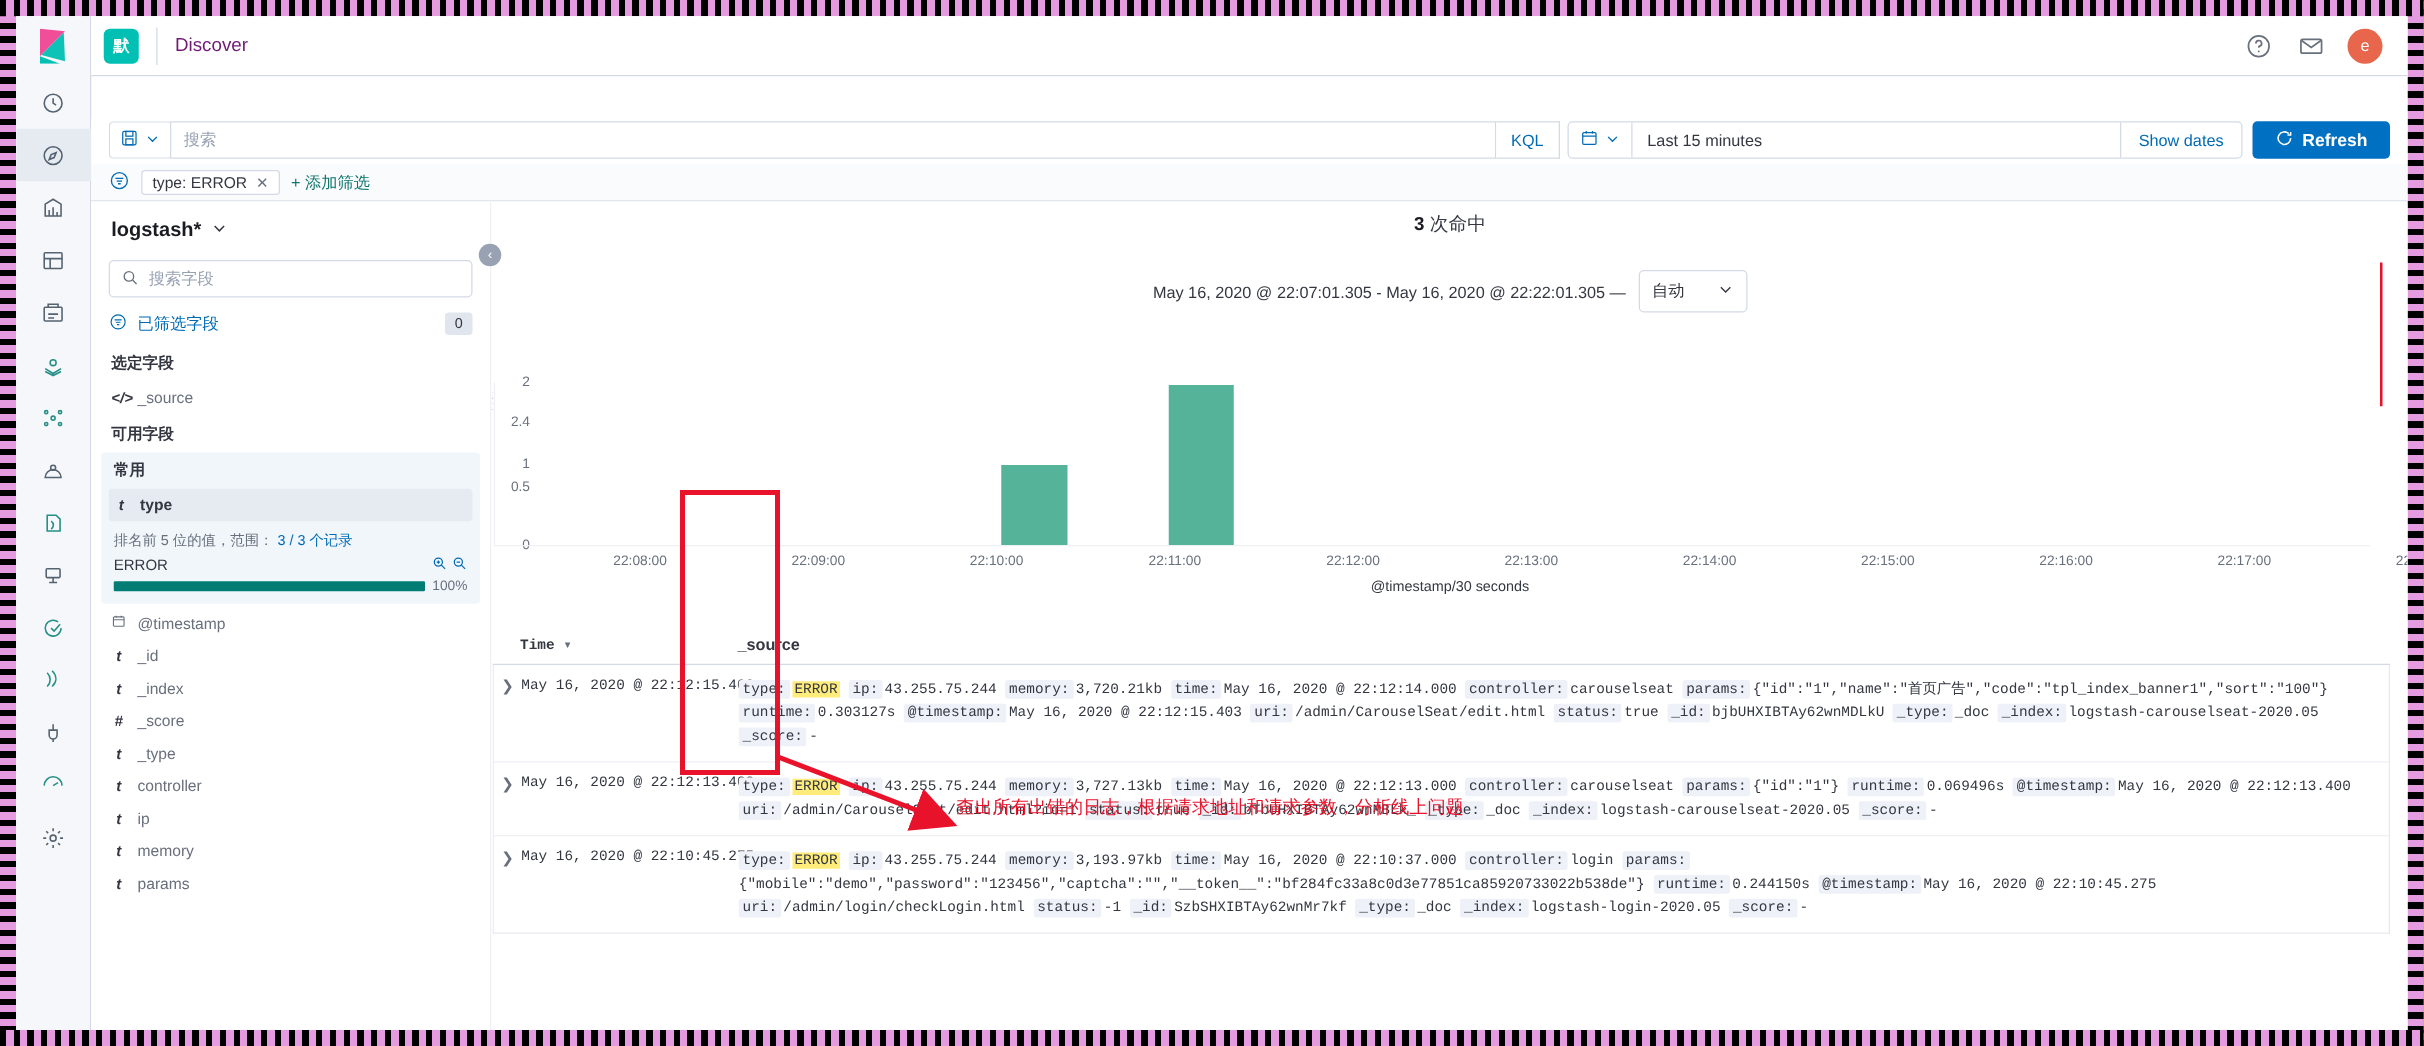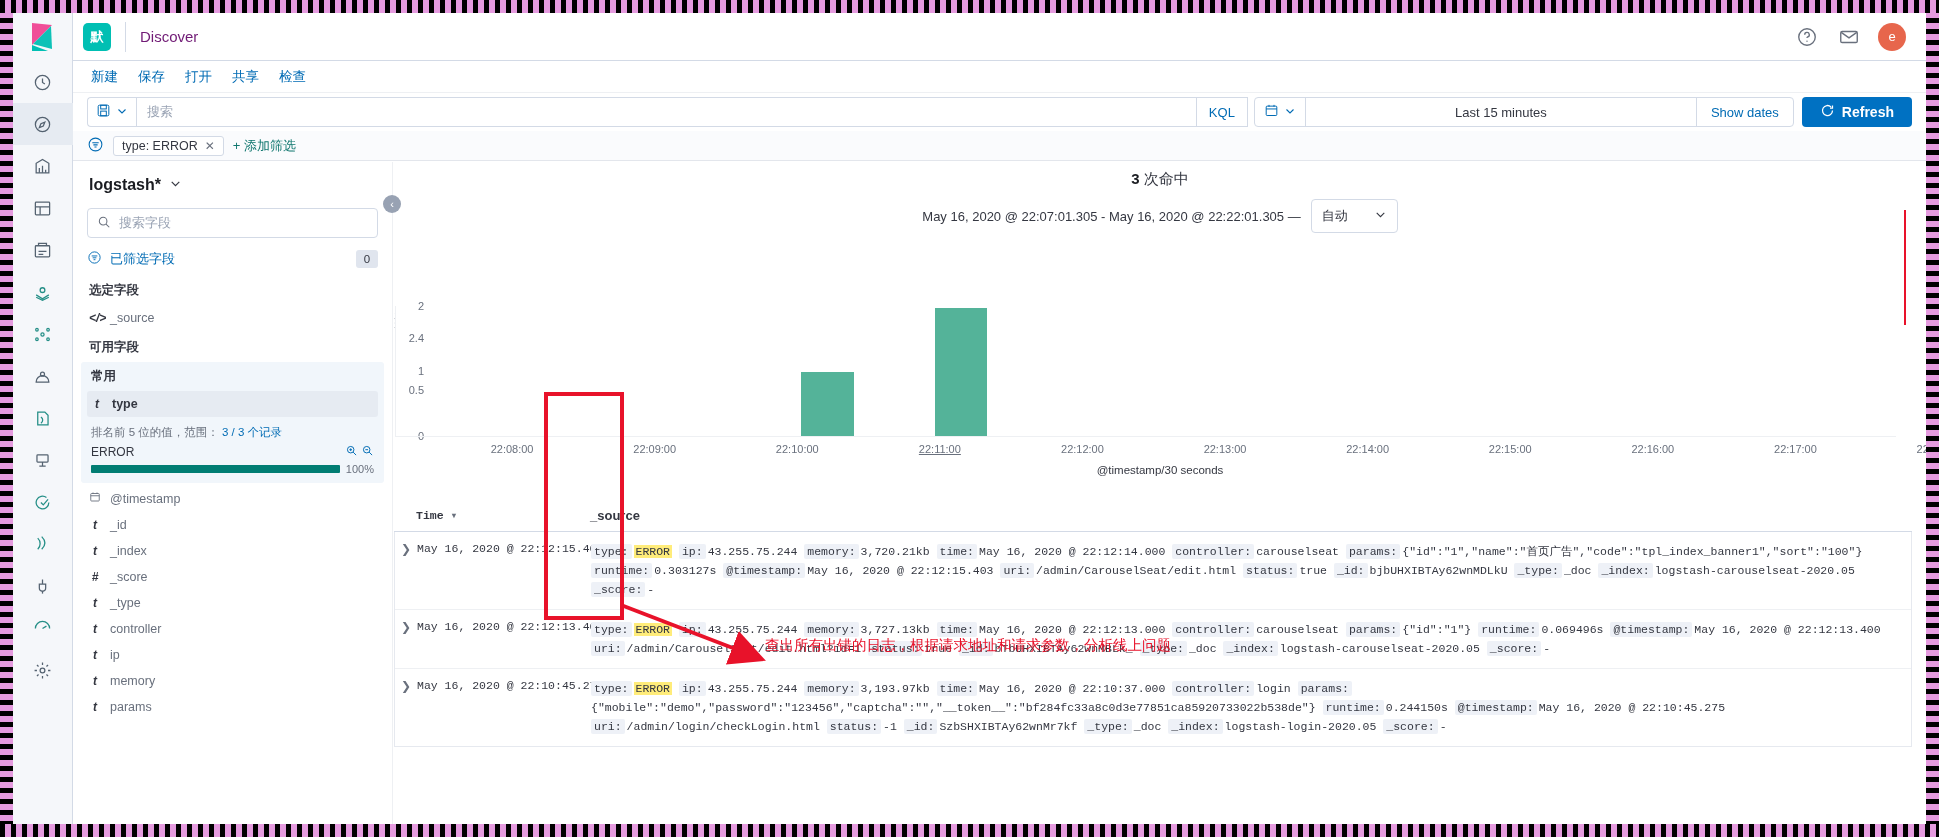--- a/index.html
+++ b/index.html
@@ -84,21 +84,21 @@
   .qb-kql {
     height:30px; border:1px solid #d3dae6; border-left:none; background:#fff;
     display:flex; align-items:center; padding:0 12px; color:#006bb4; font-size:13px;
   }
   .qb-dates {
     height:30px; margin-left:6px; border:1px solid #d3dae6; border-radius:4px;
     display:flex; align-items:center; background:#fff; min-width:540px;
   }
   .qb-cal { display:flex; align-items:center; gap:5px; padding:0 9px; color:#006bb4; }
   .qb-vsep { width:1px; height:28px; background:#d3dae6; }
-  .qb-range { padding:0 12px; color:#343741; font-size:13px; flex:1;text-align:center; }
+  .qb-range { padding:0 12px; color:#343741; font-size:13px; flex:1; }
   .qb-showdates { padding:0 14px; color:#006bb4; font-size:13px; }
   .btn-refresh {
     height:30px; margin-left:8px; background:#0071c2; color:#fff; border-radius:4px;
     display:flex; align-items:center; gap:7px; padding:0 18px; font-size:14px; font-weight:bold;
   }
   
   .filterbar {
     position:absolute; left:60px; top:118px; right:0; height:30px;
     display:flex; align-items:center; gap:9px; padding-left:14px;
     background:#fafbfd; border-bottom:1px solid #e3e6ec;
@@ -147,21 +147,21 @@
   }
   .collapse-btn {
     position:absolute; left:370px; top:182px; width:18px; height:18px; border-radius:50%;
     background:#98a2b3; color:#fff; font-size:11px; display:flex; align-items:center; justify-content:center;
     z-index:5;
   }
   .hits-title { text-align:center; margin-top:8px; font-size:15px; color:#343741; }
   .hits-title b { font-size:15px; color:#1a1c21; }
   .hits-sub {
     display:flex; align-items:center; justify-content:center; gap:0;
-    margin-top:10px; font-size:13px; color:#343741;
+    margin-top:27px; font-size:13px; color:#343741;
   }
   .interval-select {
     margin-left:10px; height:28px; border:1px solid #d3dae6; border-radius:4px;
     display:flex; align-items:center; gap:26px; padding:16px 10px; background:#fff; color:#343741;
   }
   .chart { position:absolute; left:0; top:85px; width:100%; height:200px; }
   .ylab {
     position:absolute; left:-12px; top:88px; font-size:11px; color:#69707d;
     transform:rotate(-90deg); transform-origin:left top; white-space:nowrap;
   }
@@ -329,27 +329,20 @@
       <div class="circ-icon">
         <svg width="22" height="22" viewBox="0 0 24 24" fill="none" stroke="#69707d" stroke-width="1.5">
             <rect x="3" y="6" width="18" height="12" rx="1.5"></rect>
             <path d="M3.5 7l8.5 6 8.5-6"></path>
           </svg>
       </div>
       <div class="avatar">e</div>
     </div>
   </div>
 
-  <div class="menurow">
-    <a>新建</a>
-    <a>保存</a>
-    <a>打开</a>
-    <a>共享</a>
-    <a>检查</a>
-  </div>
 
   <div class="querybar">
     <div class="qb-prefix">
       <span>
         <svg width="15" height="15" viewBox="0 0 24 24" fill="none" stroke="#006bb4" stroke-width="1.6">
             <rect x="3.5" y="3.5" width="17" height="17" rx="2"></rect>
             <rect x="7.5" y="3.5" width="9" height="6"></rect>
             <rect x="7.5" y="13" width="9" height="7.5"></rect>
           </svg>
       </span>
@@ -551,21 +544,21 @@
       <div class="plot">
         <div class="plot-base"></div>
         <div class="bar-col" style="left:27.0%; width:3.5%; height:49%;"></div>
         <div class="bar-col" style="left:35.9%; width:3.5%; height:98%;"></div>
       </div>
 
       <div style="position:absolute; left:1px; right:30px; top:196px; height:20px;">
         <div class="xtick" style="left:7.8%;">22:08:00</div>
         <div class="xtick" style="left:17.3%;">22:09:00</div>
         <div class="xtick" style="left:26.8%;">22:10:00</div>
-        <div class="xtick" style="left:36.3%;text-decoration:underline;">22:11:00</div>
+        <div class="xtick" style="left:36.3%;">22:11:00</div>
         <div class="xtick" style="left:45.8%;">22:12:00</div>
         <div class="xtick" style="left:55.3%;">22:13:00</div>
         <div class="xtick" style="left:64.8%;">22:14:00</div>
         <div class="xtick" style="left:74.3%;">22:15:00</div>
         <div class="xtick" style="left:83.8%;">22:16:00</div>
         <div class="xtick" style="left:93.3%;">22:17:00</div>
         <div class="xtick" style="left:102.8%;">22:18:00</div>
 
       </div>
       <div class="xlabel" style="top:217px;">@timestamp/30 seconds</div>

